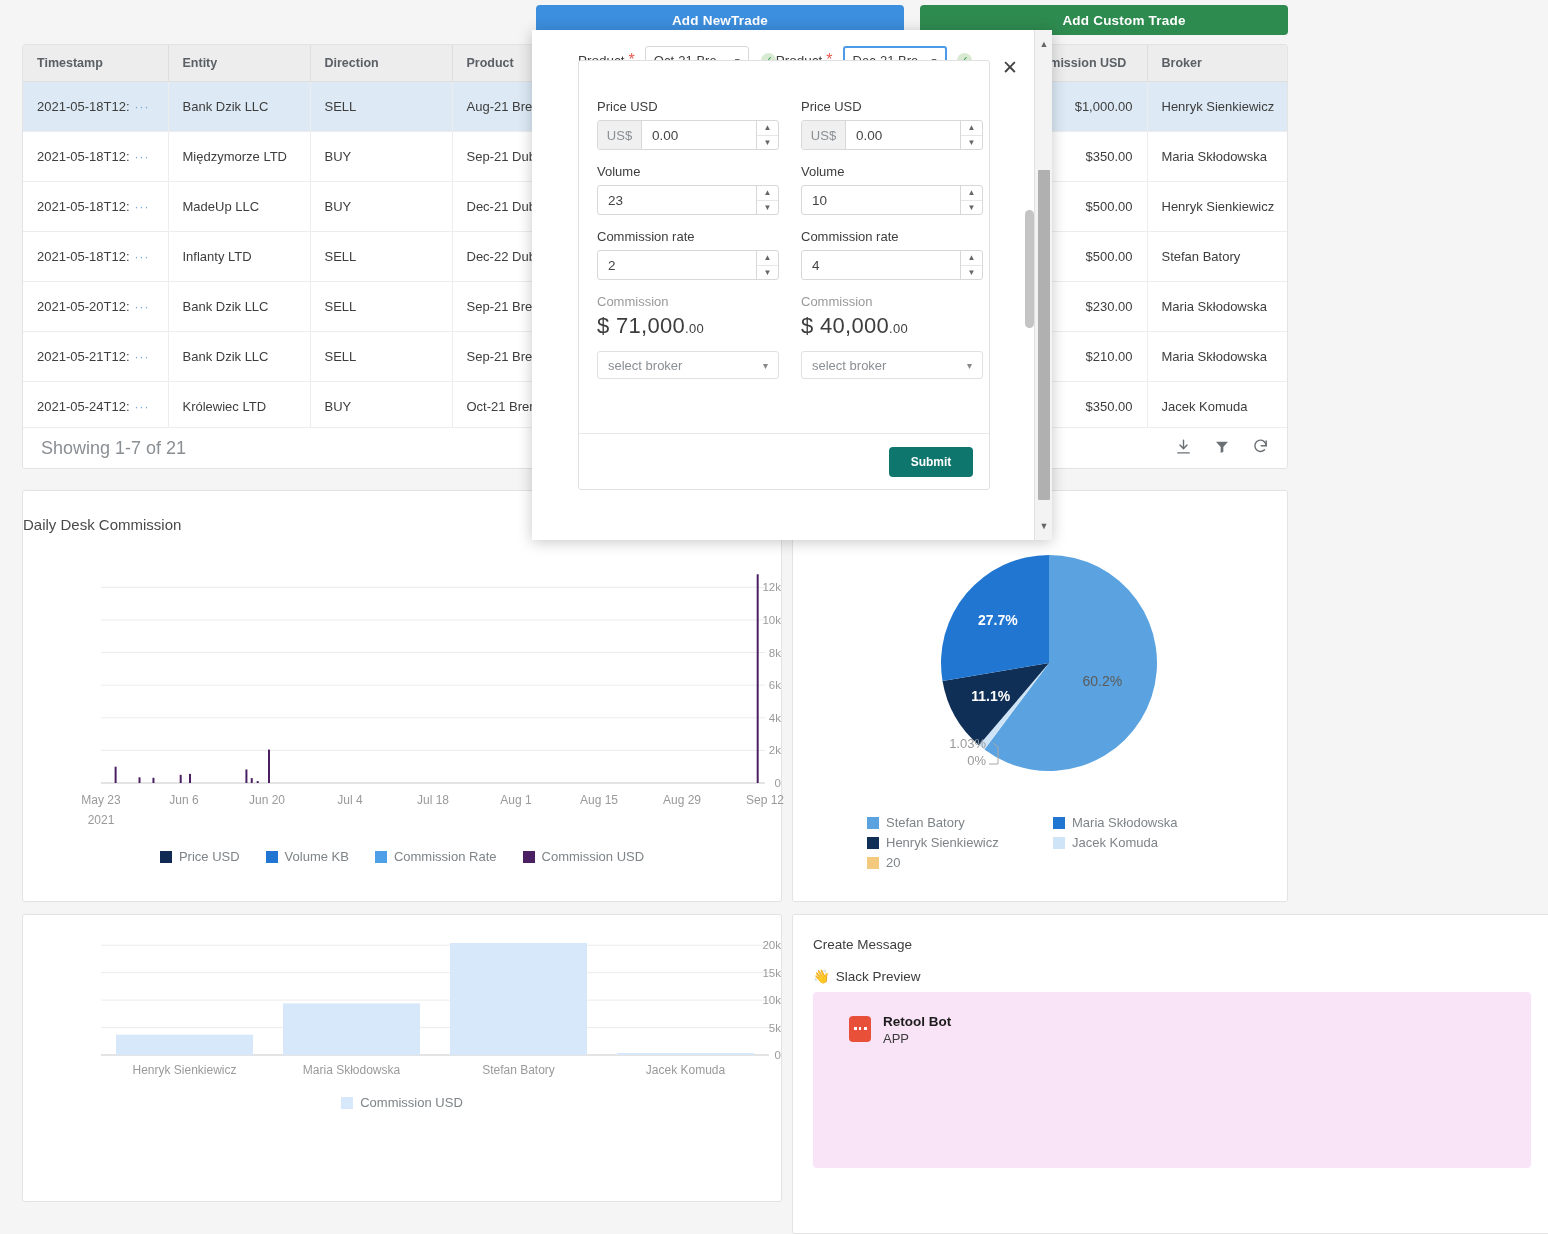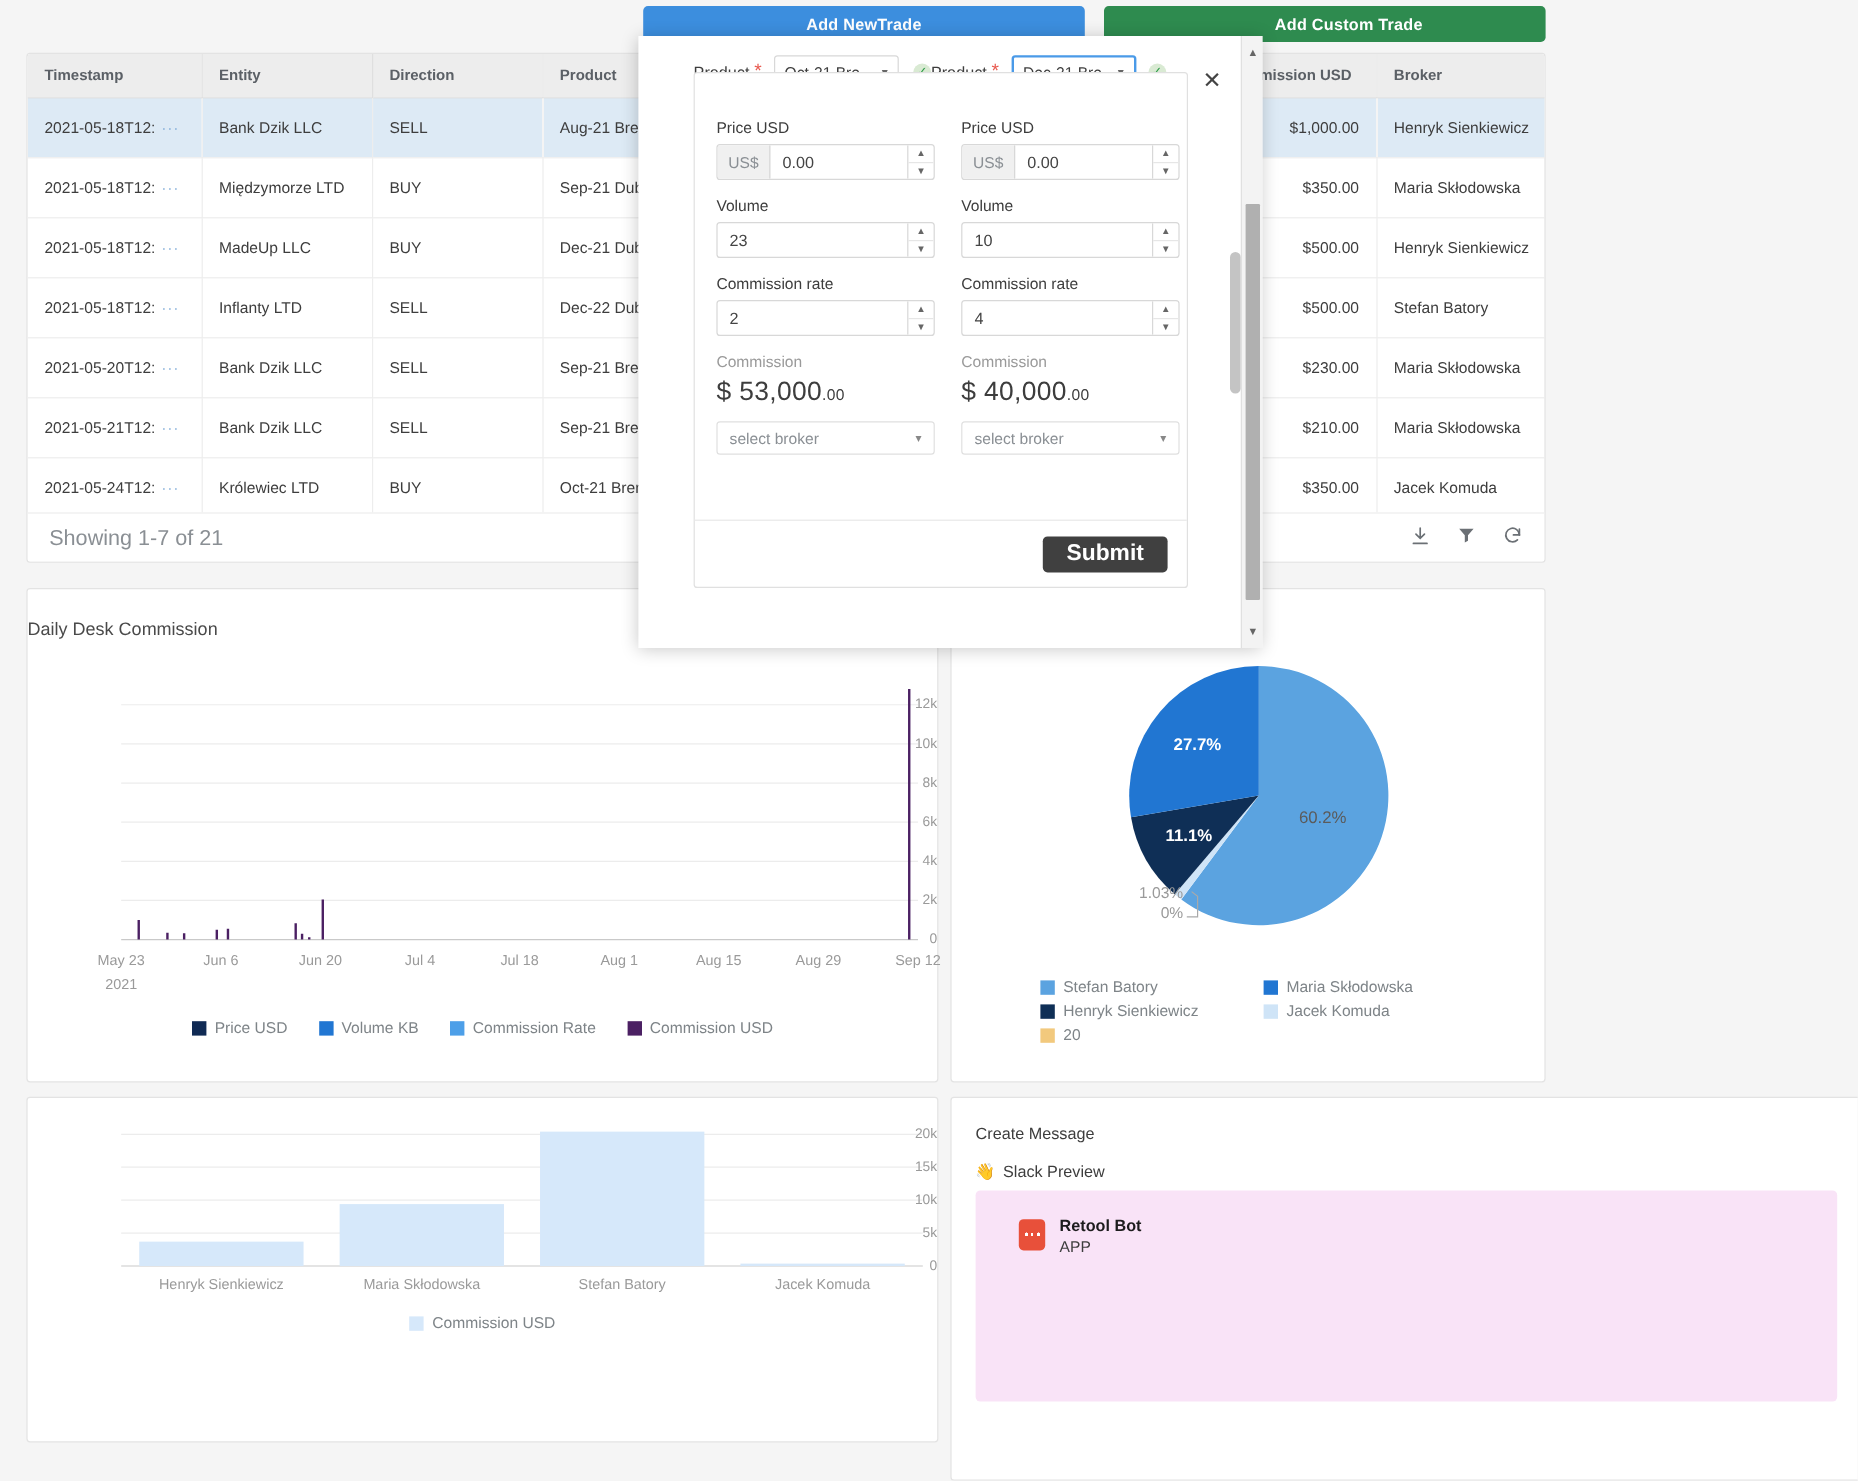--- a/index.html
+++ b/index.html
@@ -206,22 +206,22 @@
     display: flex; align-items: center; justify-content: space-between;
     padding: 0 10px; font-size: 13px; color: #8a8f94;
     margin-top: 12px; cursor: pointer; background: #fff;
   }
   .panel-footer {
     position: absolute; left: 0; bottom: 0; width: 100%; height: 56px;
     border-top: 1px solid #e8e8e8; display: flex;
     align-items: center; justify-content: flex-end; padding-right: 16px;
   }
   #submit-btn {
-    width: 104px; height: 30px; background: #404040; border: none;
-    border-radius: 4px; color: #fff; font-size: 19px; font-weight: bold;
+    width: 84px; height: 30px; background: #0f766e; border: none;
+    border-radius: 4px; color: #fff; font-size: 12px; font-weight: bold;
     cursor: pointer; font-family: "Liberation Sans", sans-serif;
   }
   .inner-scroll-track {
     position: absolute; right: 18px; top: 30px; width: 9px; height: 430px;
   }
   .inner-scroll-thumb {
     position: absolute; right: 0; top: 150px; width: 9px; height: 118px;
     background: #c4c4c4; border-radius: 5px;
   }
 </style>
@@ -532,21 +532,21 @@
           <div class="spin">
             <input value="2" style="">
             <div class="steps">
               <div>▲</div>
               <div>▼</div>
             </div>
           </div>
 
           <div class="com-lbl">Commission</div>
           <div class="com-val">
-            <span>$ 53,000</span><span class="cents">.00</span>
+            <span>$ 71,000</span><span class="cents">.00</span>
           </div>
           <div class="brk-sel">
             <span>select broker</span>
             <span style="font-size:10px;color:#888;">▾</span>
           </div>
         </div>
 
         <div class="col">
           <div class="fld-lbl">Price USD</div>
           <div class="spin">

